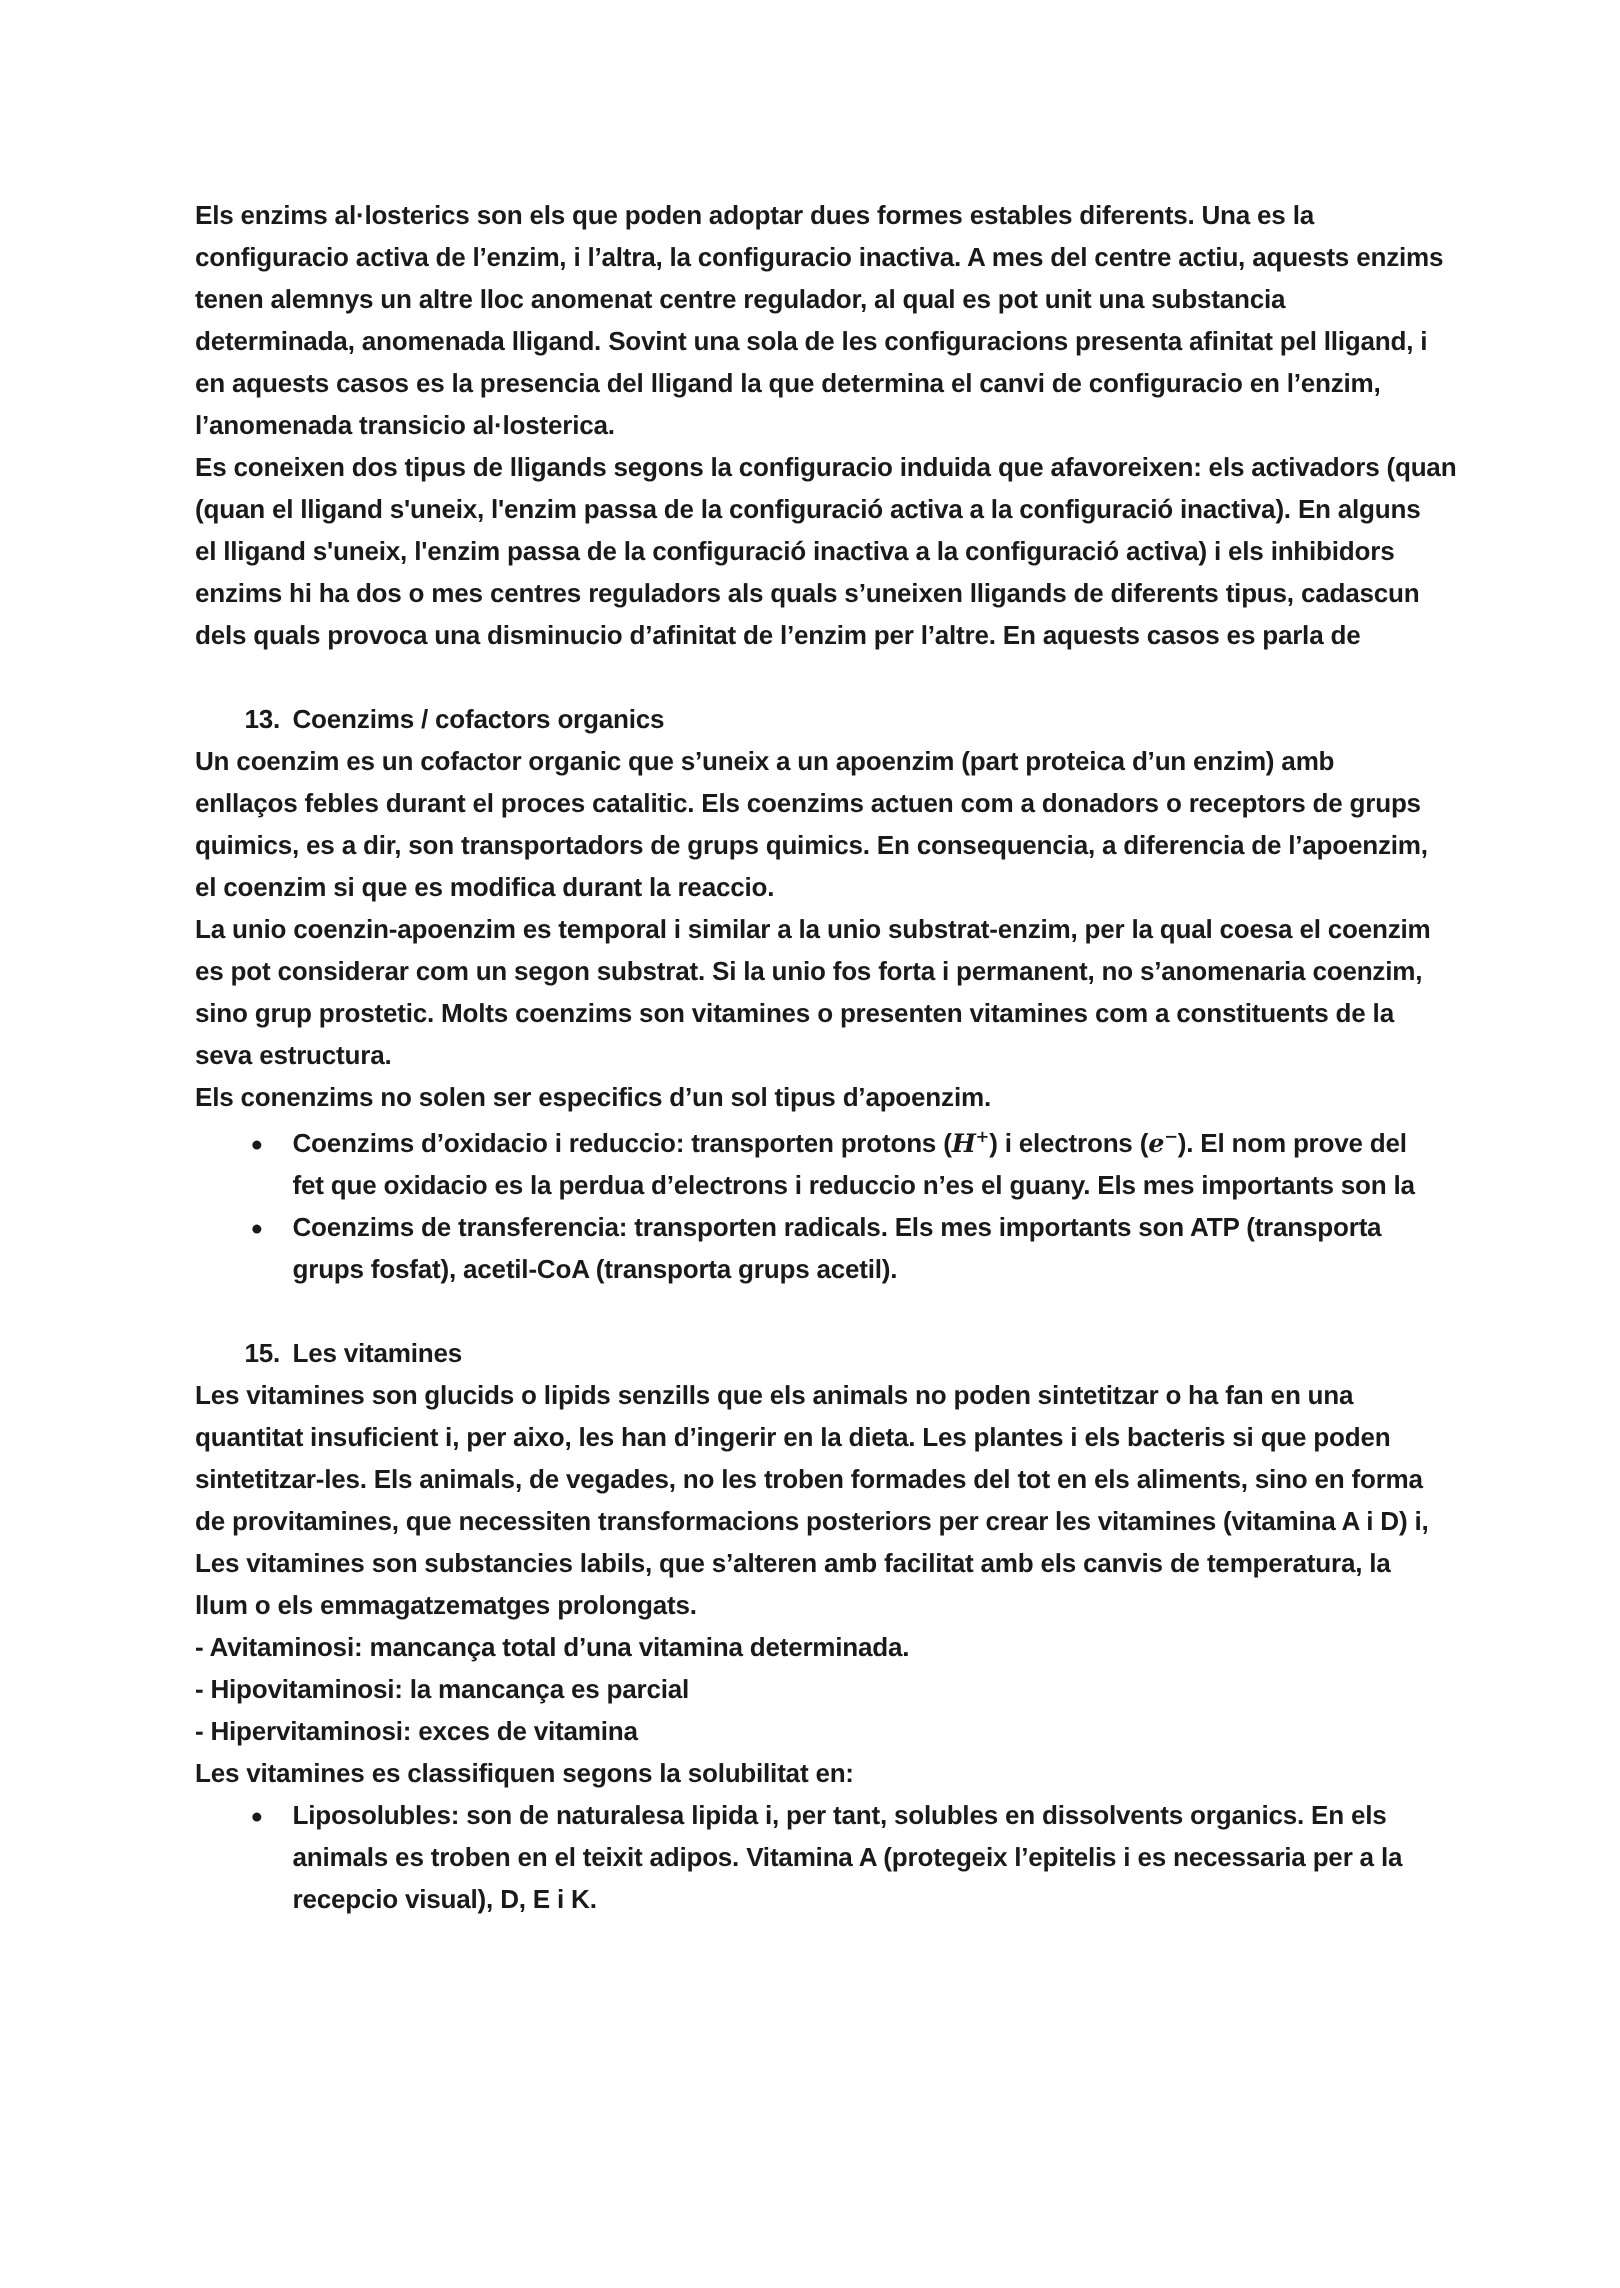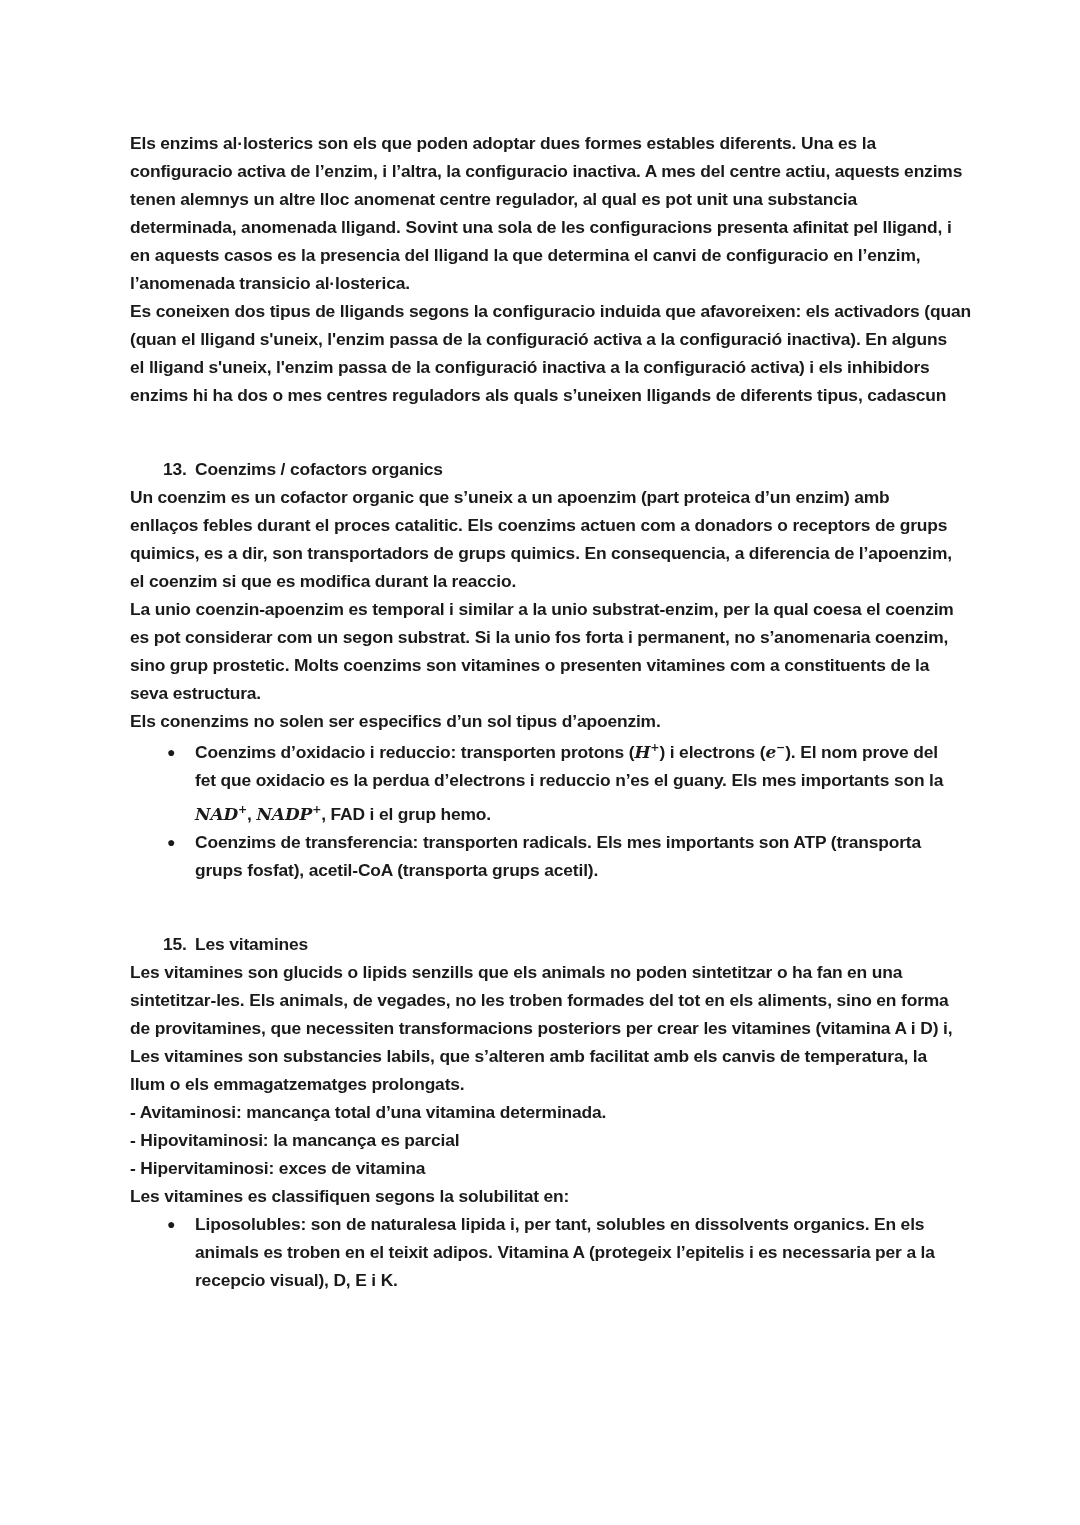--- a/index.html
+++ b/index.html
@@ -6,21 +6,21 @@
   body { width: 1080px; height: 1525px; position: relative; overflow: hidden; }
   .page {
     position: absolute; left: 130px; top: 129px; width: 830px;
     font-family: "Liberation Sans", sans-serif;
     font-size: 17.4px; line-height: 28px; color: #1a1a1a;
     letter-spacing: -0.15px;
     font-weight: bold;
   }
   .line { white-space: nowrap; height: 28px; }
   .gap { height: 28px; }
-  .heading { padding-left: 33px; white-space: nowrap; height: 28px; margin-top: 18px; }
+  .heading { padding-left: 33px; white-space: nowrap; height: 28px; }
   .heading .num { display: inline-block; width: 32px; }
   .bullet { position: relative; padding-left: 65px; }
   .bullet .dot { position: absolute; left: 37px; top: 0; font-size: 14px; }
   .bullet .bline { white-space: nowrap; height: 28px; }
   .bline.tall { height: 34px; line-height: 40px; }
   .math { font-family: "DejaVu Serif", serif; font-style: italic; font-size: 17px; }
   sup { font-size: 11px; line-height: 0; vertical-align: 7px; }
 </style>
 </head>
 <body>
@@ -31,20 +31,21 @@
     <div class="line">Els enzims al·losterics son els que poden adoptar dues formes estables diferents. Una es la</div>
     <div class="line">configuracio activa de l’enzim, i l’altra, la configuracio inactiva. A mes del centre actiu, aquests enzims</div>
     <div class="line">tenen alemnys un altre lloc anomenat centre regulador, al qual es pot unit una substancia</div>
     <div class="line">determinada, anomenada lligand. Sovint una sola de les configuracions presenta afinitat pel lligand, i</div>
     <div class="line">en aquests casos es la presencia del lligand la que determina el canvi de configuracio en l’enzim,</div>
     <div class="line">l’anomenada transicio al·losterica.</div>
     <div class="line">Es coneixen dos tipus de lligands segons la configuracio induida que afavoreixen: els activadors (quan</div>
     <div class="line">(quan el lligand s'uneix, l'enzim passa de la configuració activa a la configuració inactiva). En alguns</div>
     <div class="line">el lligand s'uneix, l'enzim passa de la configuració inactiva a la configuració activa) i els inhibidors</div>
     <div class="line">enzims hi ha dos o mes centres reguladors als quals s’uneixen lligands de diferents tipus, cadascun</div>
+    <div class="line">dels quals provoca una disminucio d’afinitat de l’enzim per l’altre. En aquests casos es parla de</div>
   </div>
 
   <div class="gap"></div>
 
   <div class="heading">
     <span class="num">13.</span><span>Coenzims / cofactors organics</span>
   </div>
   <div>
     <div class="line">Un coenzim es un cofactor organic que s’uneix a un apoenzim (part proteica d’un enzim) amb</div>
     <div class="line">enllaços febles durant el proces catalitic. Els coenzims actuen com a donadors o receptors de grups</div>
@@ -56,38 +57,36 @@
     <div class="line">seva estructura.</div>
     <div class="line">Els conenzims no solen ser especifics d’un sol tipus d’apoenzim.</div>
   </div>
 
   <div class="bullet" style="margin-top:3px;">
     <span class="dot">●</span>
     <div class="bline">
       <span>Coenzims d’oxidacio i reduccio: transporten protons (</span><span class="math"><span>H</span><sup>+</sup></span><span>) i electrons (</span><span class="math"><span>e</span><sup>−</sup></span><span>). El nom prove del</span>
     </div>
     <div class="bline">fet que oxidacio es la perdua d’electrons i reduccio n’es el guany. Els mes importants son la</div>
-    <div class="bline tall">
-      <span class="math"><span>NAD</span><sup>+</sup></span><span>, </span><span class="math"><span>NADP</span><sup>+</sup></span><span>, FAD i el grup hemo.</span>
-    </div>
   </div>
 
   <div class="bullet">
     <span class="dot">●</span>
     <div class="bline">Coenzims de transferencia: transporten radicals. Els mes importants son ATP (transporta</div>
     <div class="bline">grups fosfat), acetil-CoA (transporta grups acetil).</div>
   </div>
 
   <div class="gap"></div>
 
   <div class="heading">
     <span class="num">15.</span><span>Les vitamines</span>
   </div>
   <div>
     <div class="line">Les vitamines son glucids o lipids senzills que els animals no poden sintetitzar o ha fan en una</div>
+    <div class="line">quantitat insuficient i, per aixo, les han d’ingerir en la dieta. Les plantes i els bacteris si que poden</div>
     <div class="line">sintetitzar-les. Els animals, de vegades, no les troben formades del tot en els aliments, sino en forma</div>
     <div class="line">de provitamines, que necessiten transformacions posteriors per crear les vitamines (vitamina A i D) i,</div>
     <div class="line">Les vitamines son substancies labils, que s’alteren amb facilitat amb els canvis de temperatura, la</div>
     <div class="line">llum o els emmagatzematges prolongats.</div>
     <div class="line">- Avitaminosi: mancança total d’una vitamina determinada.</div>
     <div class="line">- Hipovitaminosi: la mancança es parcial</div>
     <div class="line">- Hipervitaminosi: exces de vitamina</div>
     <div class="line">Les vitamines es classifiquen segons la solubilitat en:</div>
   </div>
 

